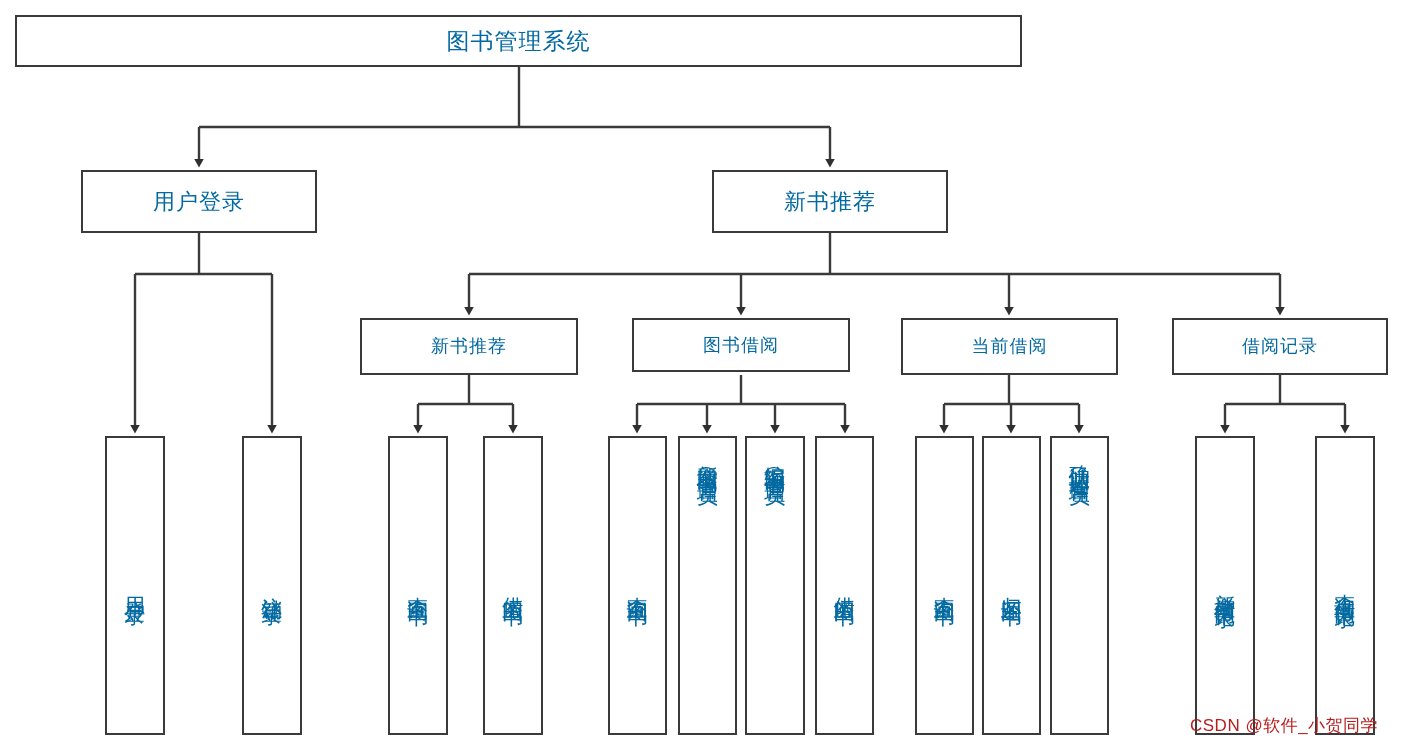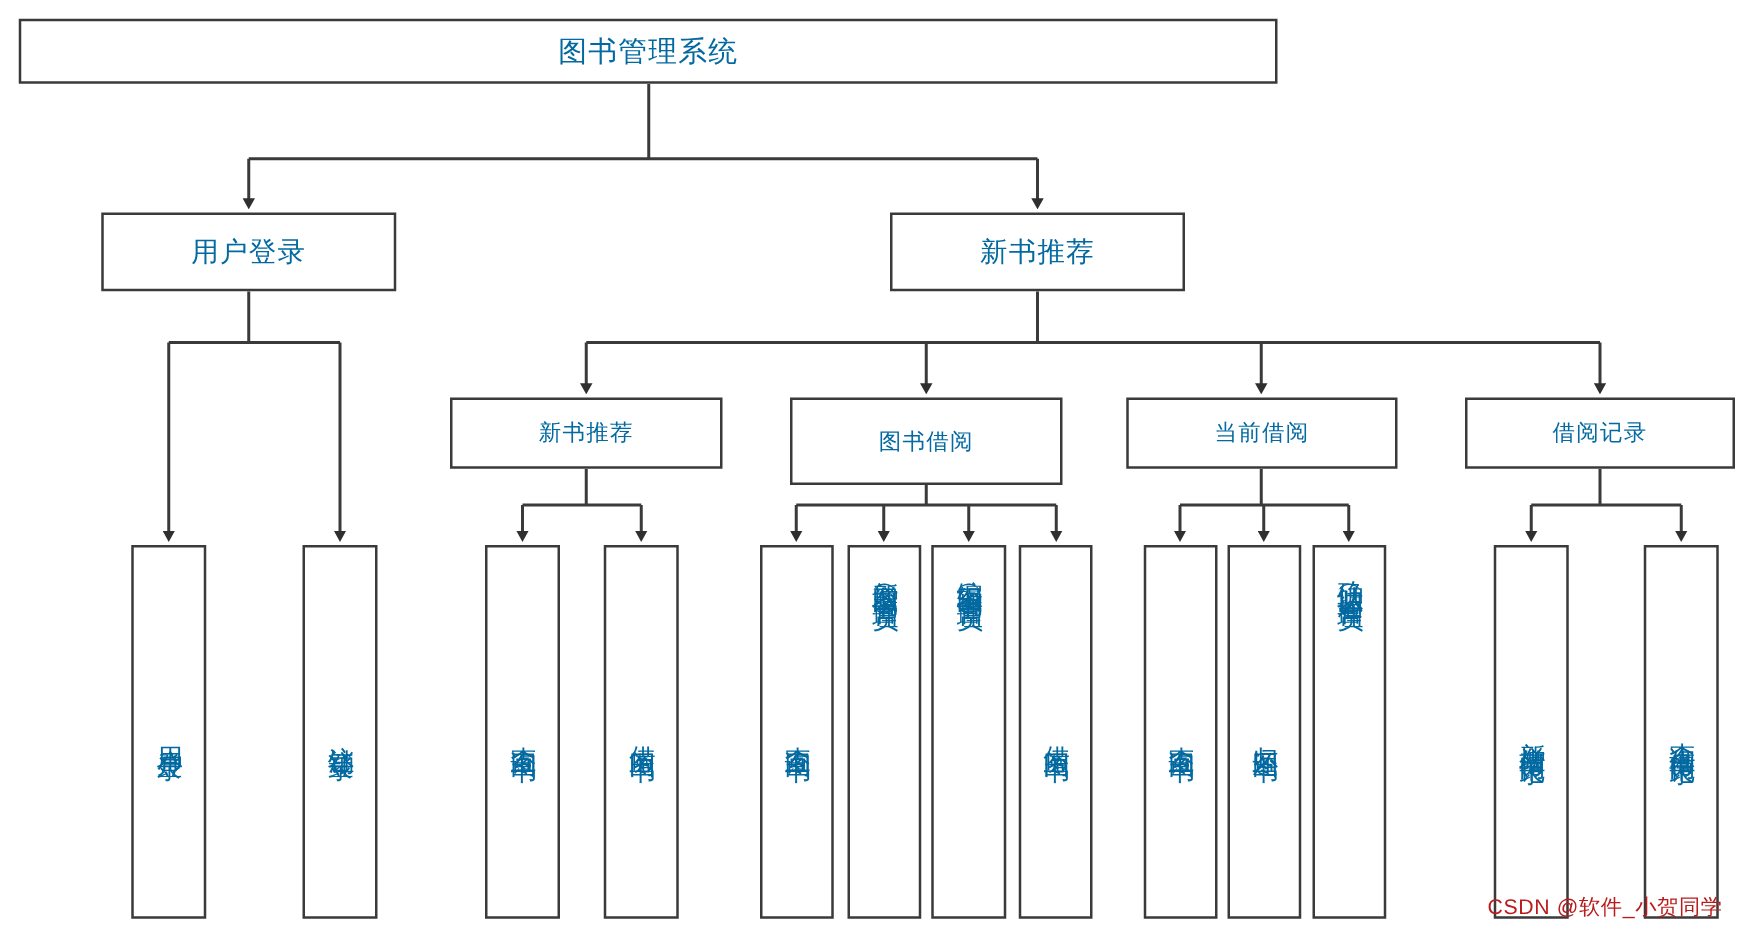--- a/index.html
+++ b/index.html
@@ -133,21 +133,21 @@
   <div class="node level2" id="node-l2-0" style="left: 81px; top: 170px; width: 236px; height: 63px;">
     <span class="label">用户登录</span>
   </div>
   <div class="node level2" id="node-l2-1" style="left: 712px; top: 170px; width: 236px; height: 63px;">
     <span class="label">新书推荐</span>
   </div>
 
   <div class="node level3" id="node-l3-0" style="left: 360px; top: 318px; width: 218px; height: 57px;">
     <span class="label">新书推荐</span>
   </div>
-  <div class="node level3" id="node-l3-1" style="left: 632px; top: 318px; width: 218px; height: 70px;">
+  <div class="node level3" id="node-l3-1" style="left: 632px; top: 318px; width: 218px; height: 54px;">
     <span class="label">图书借阅</span>
   </div>
   <div class="node level3" id="node-l3-2" style="left: 901px; top: 318px; width: 217px; height: 57px;">
     <span class="label">当前借阅</span>
   </div>
   <div class="node level3" id="node-l3-3" style="left: 1172px; top: 318px; width: 216px; height: 57px;">
     <span class="label">借阅记录</span>
   </div>
 
   <div class="node leaf centered" id="node-leaf-0" style="left: 105px; top: 436px; width: 60px; height: 299px;">

